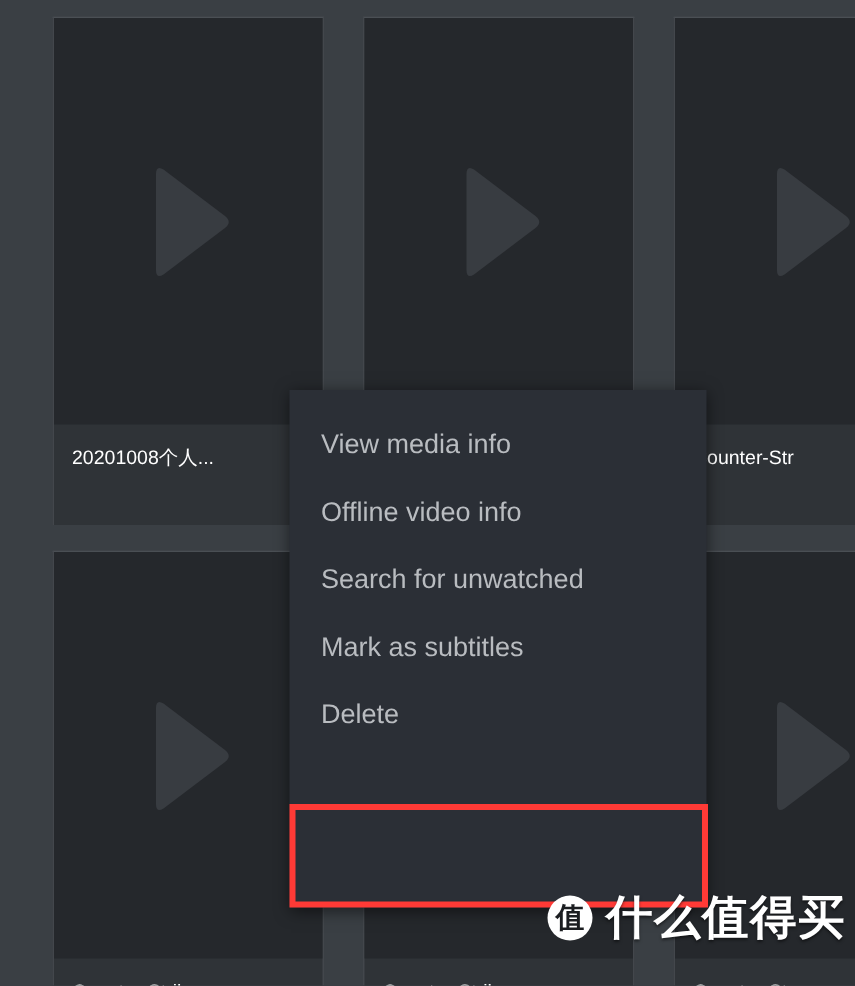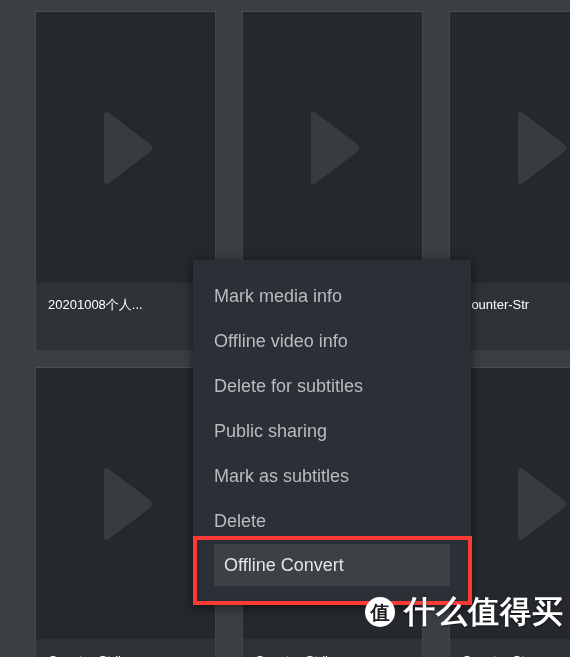--- a/index.html
+++ b/index.html
@@ -181,39 +181,33 @@
           </svg>
       </span>
     </div>
     <div class="card-label">Counter-Str</div>
   </div>
 
 </div>
 
 <div id="context-menu">
   <div class="menu-item">
-    <span>Mark media info</span>
+    <span>View media info</span>
   </div>
   <div class="menu-item">
     <span>Offline video info</span>
   </div>
   <div class="menu-item">
-    <span>Delete for subtitles</span>
-  </div>
-  <div class="menu-item">
-    <span>Public sharing</span>
+    <span>Search for unwatched</span>
   </div>
   <div class="menu-item">
     <span>Mark as subtitles</span>
   </div>
   <div class="menu-item">
     <span>Delete</span>
-  </div>
-  <div class="menu-item highlighted">
-    <span>Offline Convert</span>
   </div>
 </div>
 
 <div id="annotation-box"></div>
 
 <div id="watermark">
   <span class="wm-badge">值</span>
   <span class="wm-text">什么值得买</span>
 </div>
 

